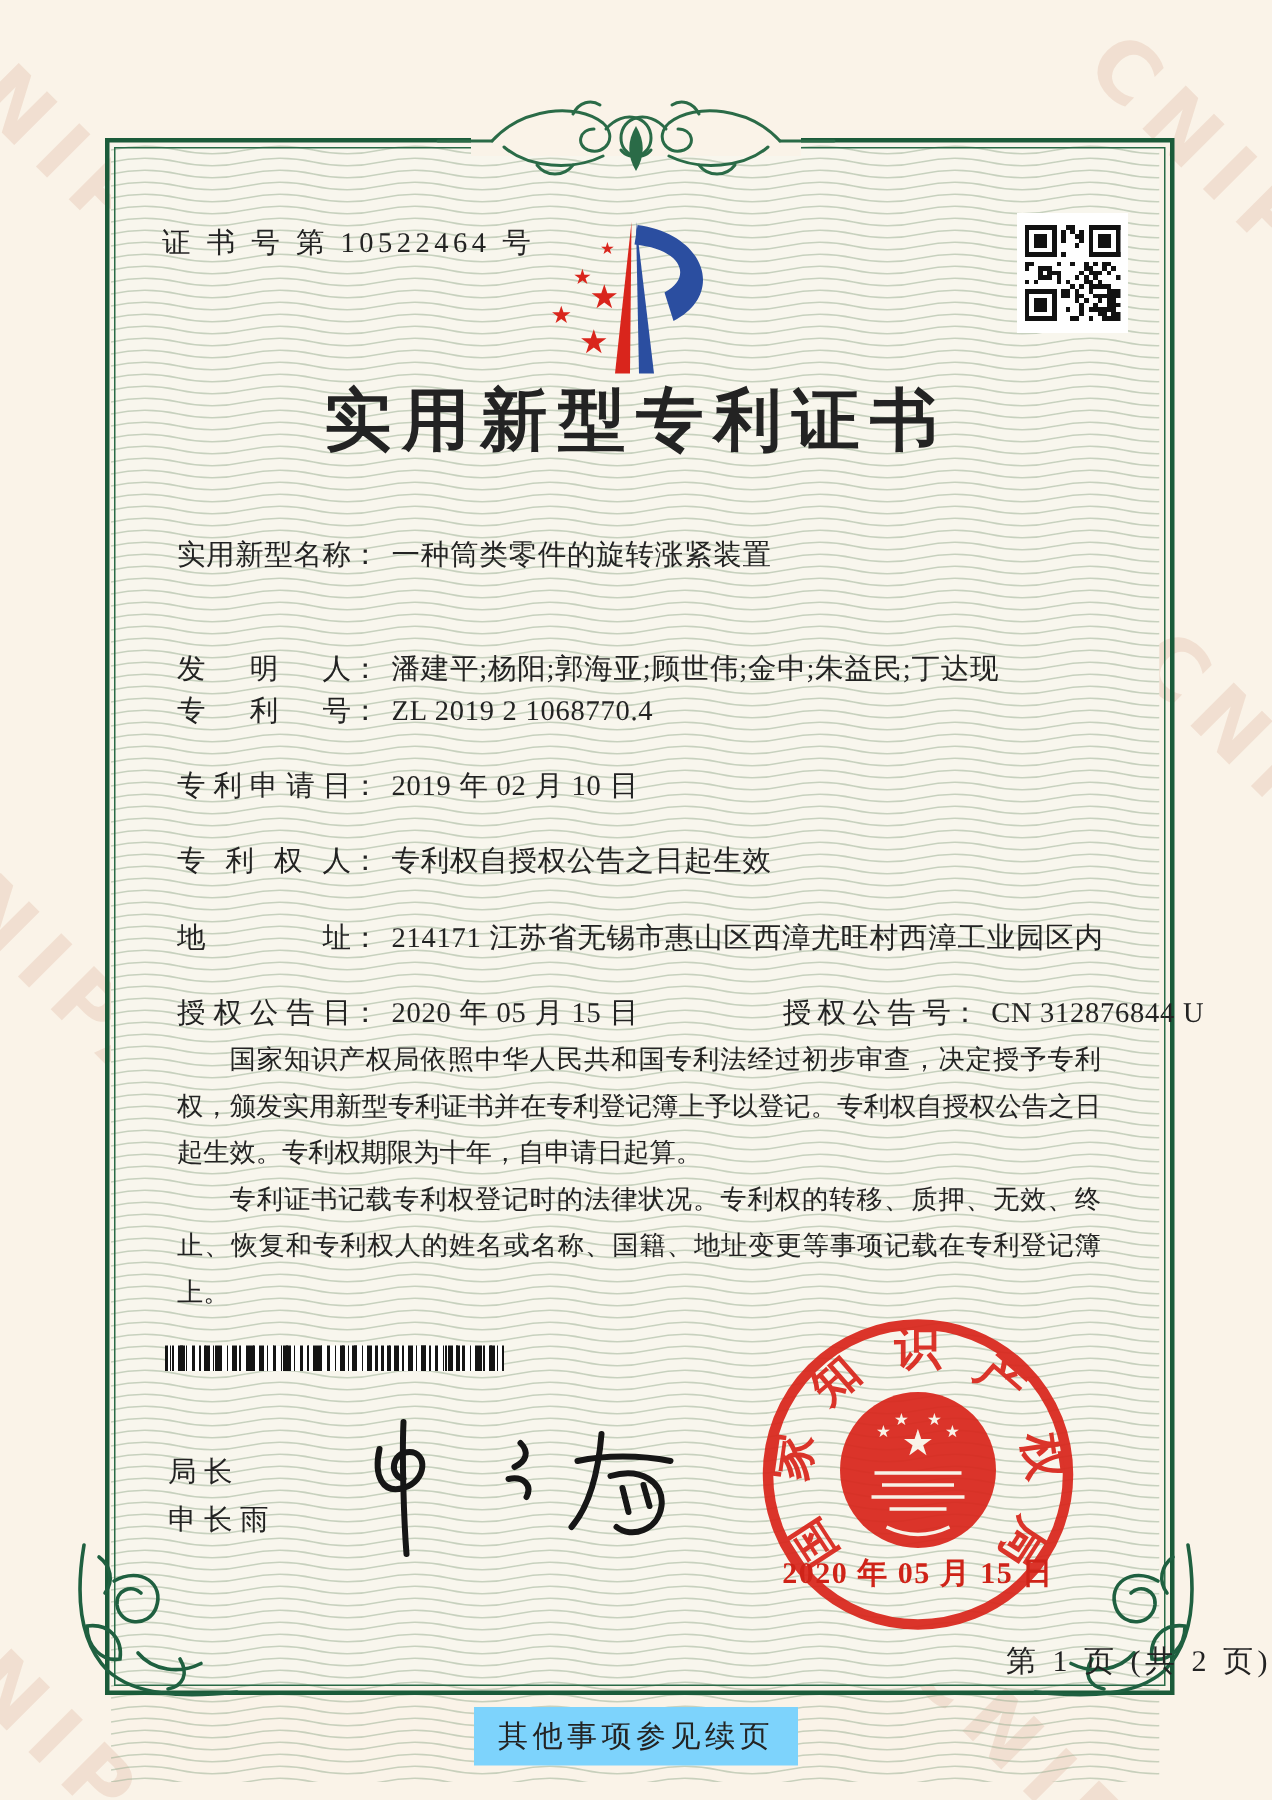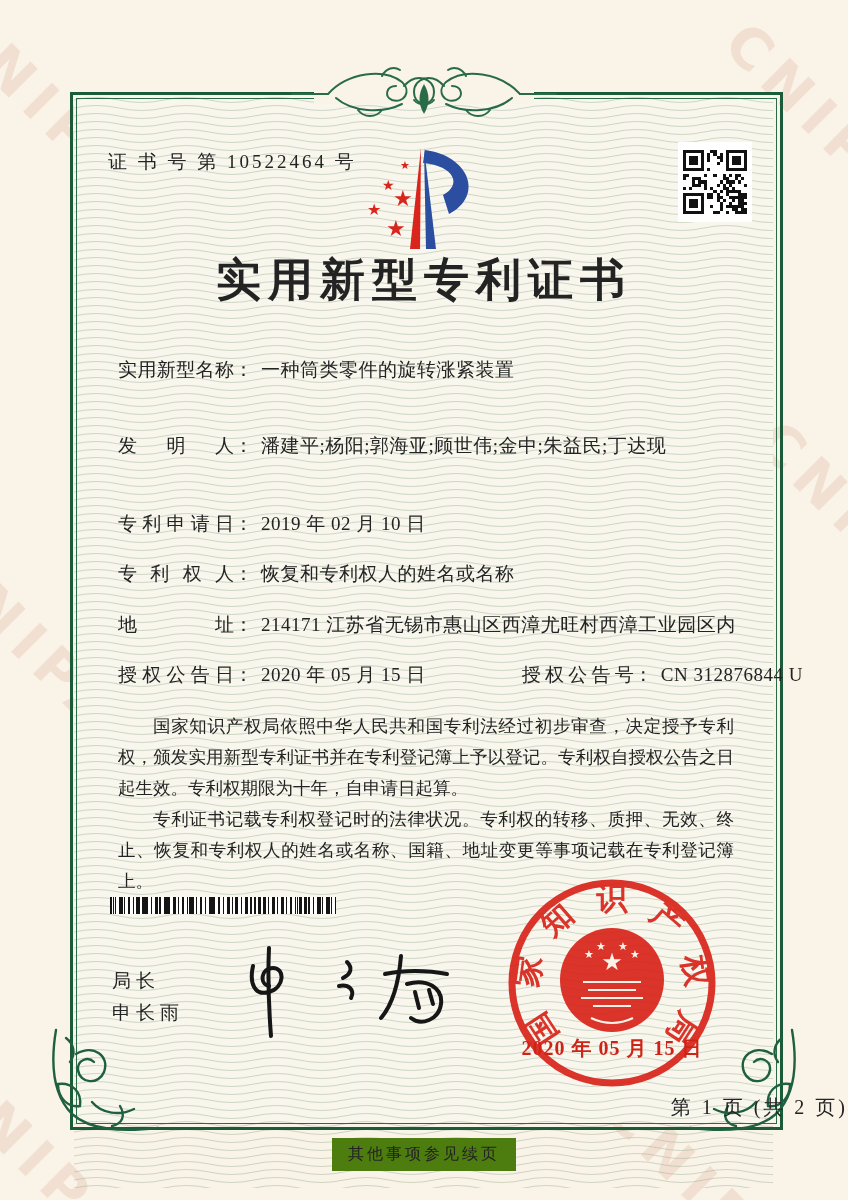--- a/index.html
+++ b/index.html
@@ -31,40 +31,40 @@
     display:flex;align-items:center;justify-content:center;}
   .title{position:absolute;left:0;right:0;top:250px;text-align:center;
     font-size:45px;font-weight:bold;letter-spacing:7px;z-index:3;}
   
   .frow{position:absolute;left:118px;font-size:19px;z-index:3;white-space:nowrap;}
   .lbl{display:inline-block;width:116px;text-align:justify;text-align-last:justify;vertical-align:baseline;}
   .colon{display:inline-block;margin-right:8px;}
   .val{letter-spacing:0.5px;}
   .lbl2{display:inline-block;width:112px;text-align:justify;text-align-last:justify;margin-left:96px;}
   
-  .body-text{position:absolute;left:118px;top:711px;width:616px;font-size:17.5px;
+  .body-text{position:absolute;left:118px;top:691px;width:616px;font-size:17.5px;
     line-height:31px;text-align:justify;z-index:3;}
   .body-text p{margin:0;text-indent:2em;}
   
   .barcode{position:absolute;left:110px;top:897px;width:226px;height:17px;background-color:#fff;z-index:3;
     background-image:
       repeating-linear-gradient(90deg,#141414 0 2px,transparent 2px 5px,#141414 5px 6px,transparent 6px 9px,#141414 9px 12px,transparent 12px 14px,#141414 14px 15px,transparent 15px 18px),
       repeating-linear-gradient(90deg,transparent 0 3px,#141414 3px 4px,transparent 4px 10px,#141414 10px 13px,transparent 13px 23px);}
   
   .sig-role{position:absolute;left:112px;top:968px;font-size:19px;letter-spacing:5px;z-index:3;}
   .sig-name{position:absolute;left:112px;top:1000px;font-size:19px;letter-spacing:5px;z-index:3;}
   .sig-svg{position:absolute;left:235px;top:940px;z-index:3;}
   
   .seal{position:absolute;left:505px;top:876px;width:214px;height:214px;opacity:.93;z-index:4;}
   .seal-date{position:absolute;left:512px;top:1035px;width:200px;text-align:center;font-size:20px;
     color:#cf2318;font-weight:bold;letter-spacing:1px;z-index:5;}
   
   .pageinfo{position:absolute;left:0;right:0;top:1094px;text-align:right;font-size:20px;letter-spacing:3px;z-index:3;}
-  .note{position:absolute;left:50%;top:1138px;transform:translateX(-50%);background:#4d7c0f;
-    padding:6px 16px;font-size:16px;letter-spacing:3px;z-index:3;white-space:nowrap;}
+  .note{position:absolute;left:50%;top:1138px;transform:translateX(-50%);background:#7dd3fc;
+    padding:6px 16px;font-size:20px;letter-spacing:3px;z-index:3;white-space:nowrap;}
 </style>
 </head>
 <body>
 
 <div class="page">
 
   <span class="wm" style="left:-20px;top:-5px">CNIPA</span>
   <span class="wm" style="left:758px;top:10px">CNIPA</span>
   <span class="wm" style="left:560px;top:368px">CNIPA</span>
   <span class="wm" style="left:790px;top:408px">CNIPA</span>
@@ -355,25 +355,28 @@
   </div>
 
   <div class="title">实用新型专利证书</div>
 
   <div class="frow" style="top:357px">
     <span class="lbl">实用新型名称</span><span class="colon">：</span><span class="val">一种筒类零件的旋转涨紧装置</span>
   </div>
   <div class="frow" style="top:433px">
     <span class="lbl">发明人</span><span class="colon">：</span><span class="val">潘建平;杨阳;郭海亚;顾世伟;金中;朱益民;丁达现</span>
   </div>
+  <div class="frow" style="top:461px">
+    <span class="lbl">专利号</span><span class="colon">：</span><span class="val">ZL 2019 2 1068770.4</span>
+  </div>
   <div class="frow" style="top:511px">
     <span class="lbl">专利申请日</span><span class="colon">：</span><span class="val">2019 年 02 月 10 日</span>
   </div>
   <div class="frow" style="top:561px">
-    <span class="lbl">专利权人</span><span class="colon">：</span><span class="val">恢复和专利权人的姓名或名称</span>
+    <span class="lbl">专利权人</span><span class="colon">：</span><span class="val">专利权自授权公告之日起生效</span>
   </div>
   <div class="frow" style="top:612px">
     <span class="lbl">地址</span><span class="colon">：</span><span class="val">214171 江苏省无锡市惠山区西漳尤旺村西漳工业园区内</span>
   </div>
   <div class="frow" style="top:662px">
     <span class="lbl">授权公告日</span><span class="colon">：</span><span class="val">2020 年 05 月 15 日</span><span class="lbl2">授权公告号</span><span class="colon">：</span><span class="val">CN 312876844 U</span>
   </div>
 
   <div class="body-text">
     <p>国家知识产权局依照中华人民共和国专利法经过初步审查，决定授予专利权，颁发实用新型专利证书并在专利登记簿上予以登记。专利权自授权公告之日起生效。专利权期限为十年，自申请日起算。</p>

